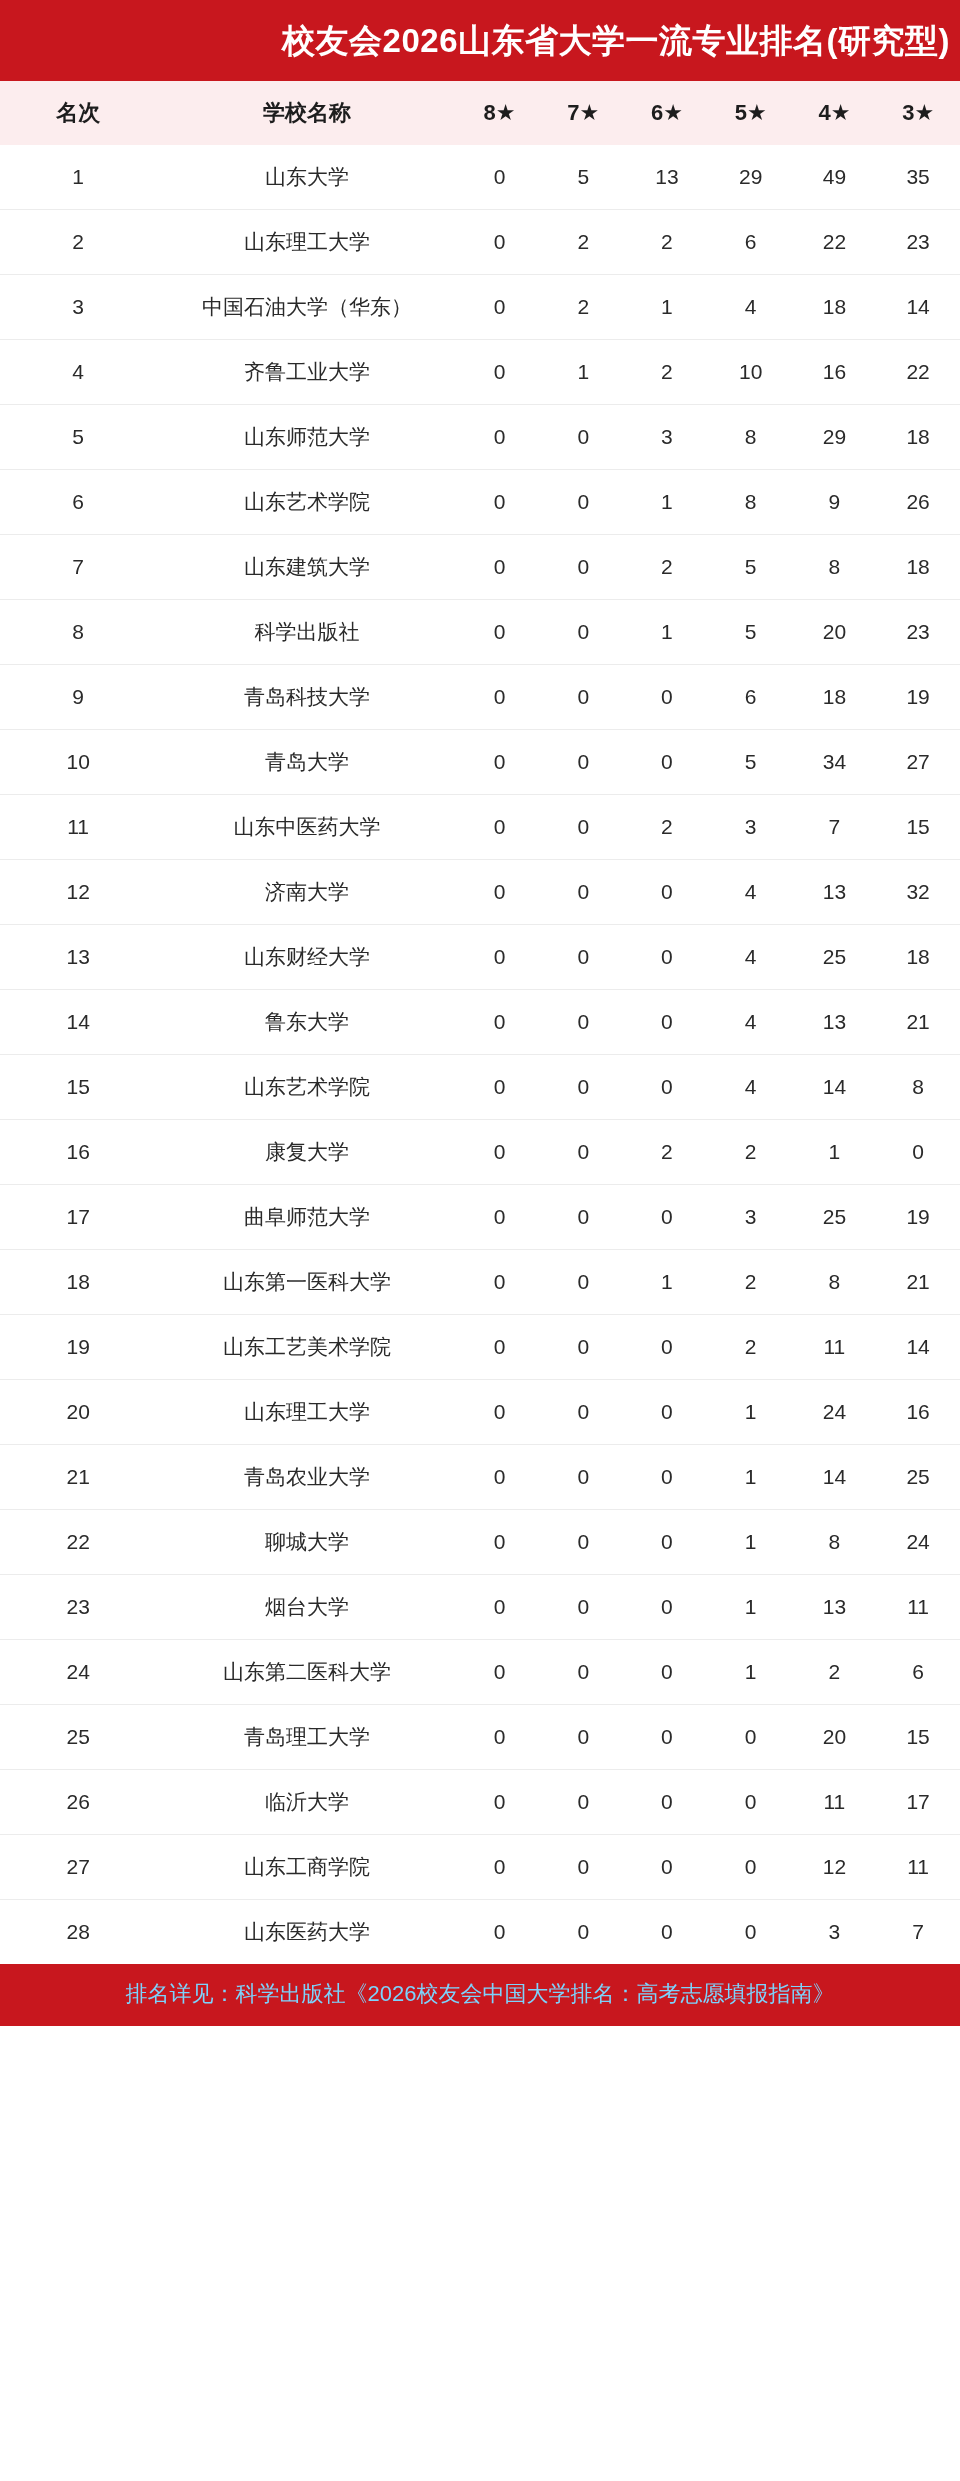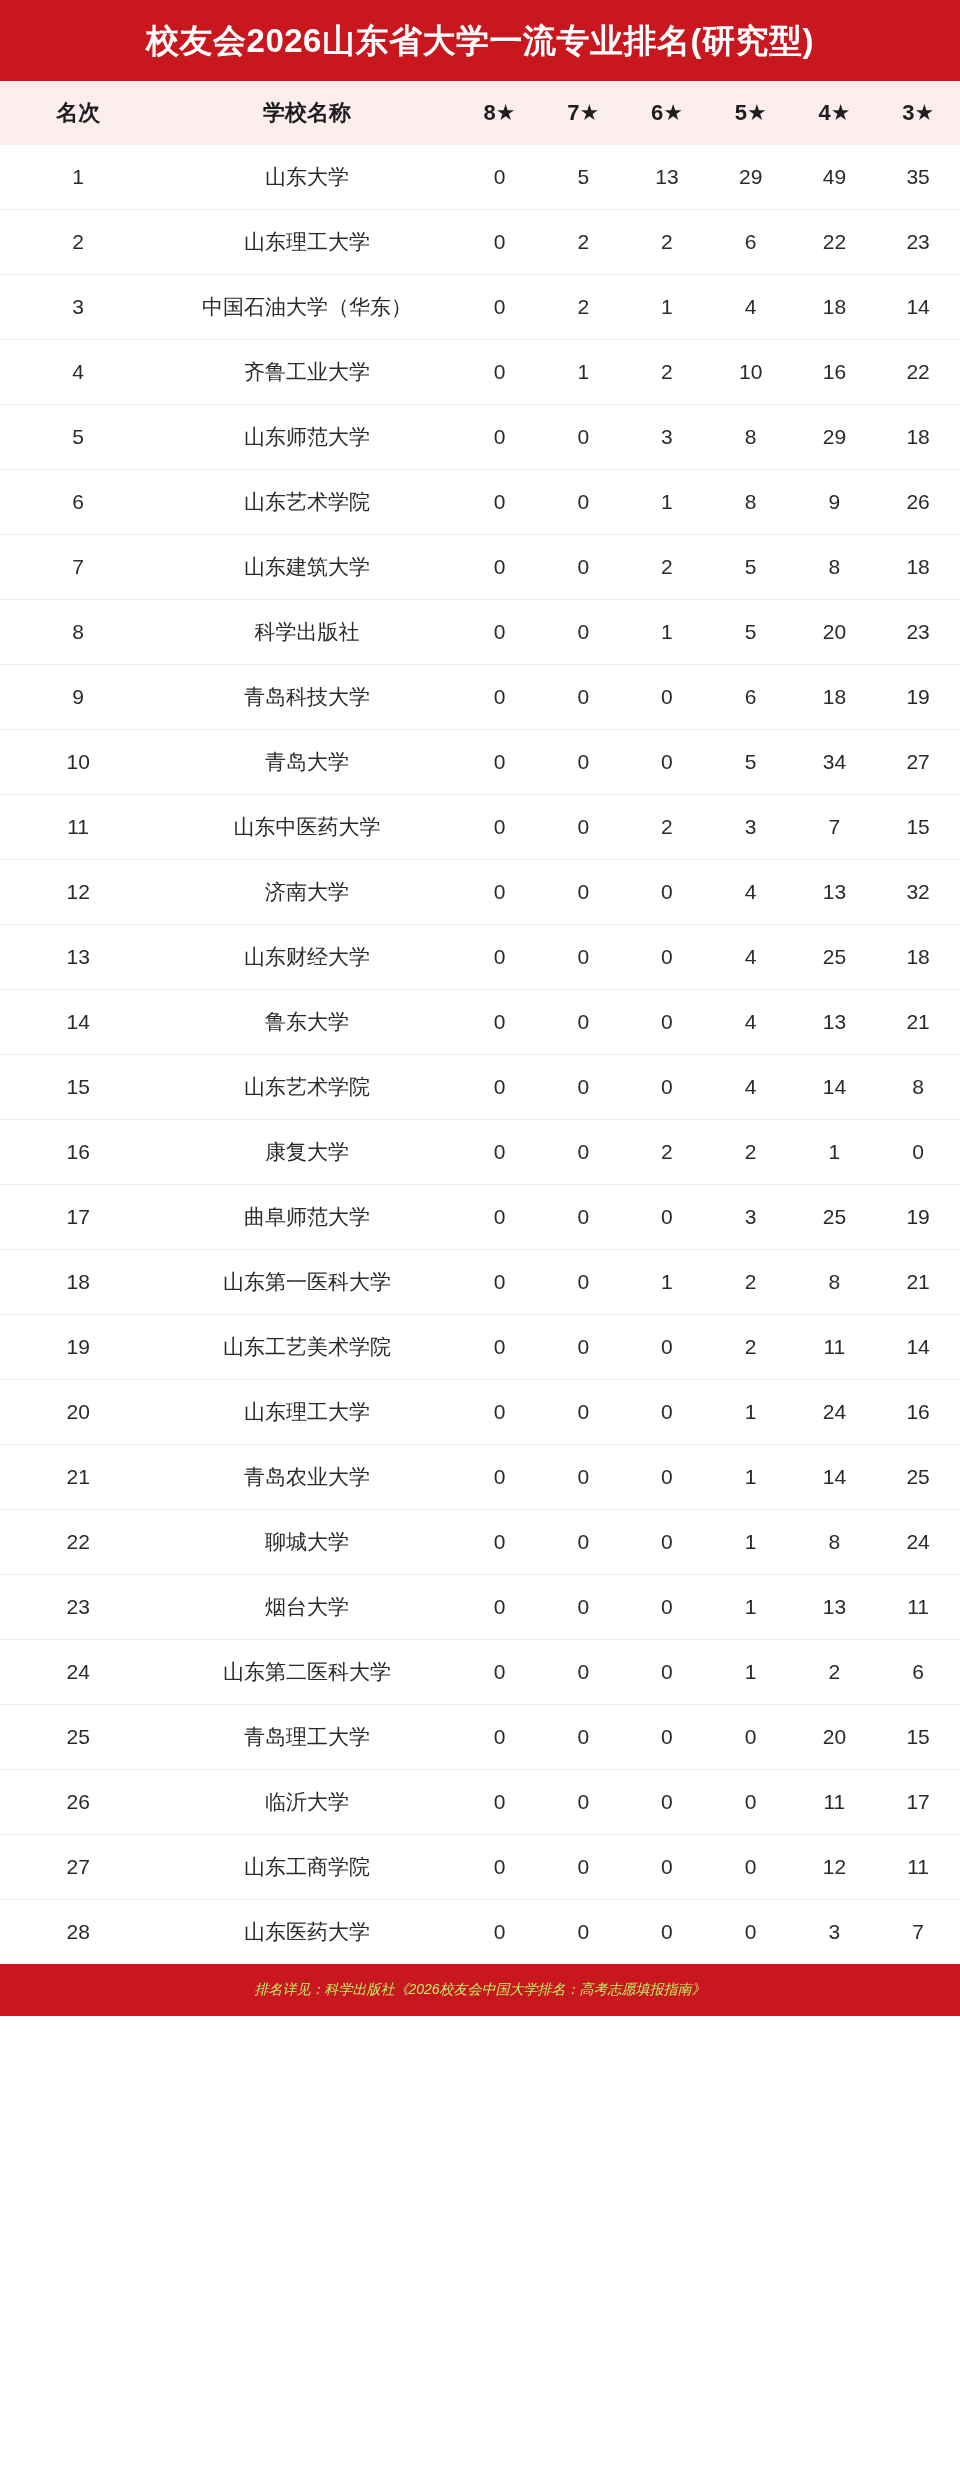--- a/index.html
+++ b/index.html
@@ -15,21 +15,21 @@
   }
   .page {
     width: 960px;
     background: #ffffff;
     display: flex;
     flex-direction: column;
   }
   .title-bar {
     background: #c8171e;
     color: #ffffff;
-    text-align: center;
+    text-align: right;
     padding: 23px 10px 22px 10px;
     font-size: 33px;
     font-weight: bold;
     letter-spacing: 0.5px;
     line-height: 1.1;
   }
   table.rank-table {
     width: 100%;
     border-collapse: collapse;
     table-layout: fixed;
@@ -56,26 +56,25 @@
     border-bottom: none;
   }
   .col-rank   { width: 140px; }
   .col-name   { width: 270px; }
   .col-star   { width: 75px; }
   td.cell-name {
     font-weight: normal;
   }
   .footer {
     background: #c8171e;
-    color: #bef264;
+    color: #7dd3fc;
     text-align: center;
-    font-size: 14px;
+    font-size: 22px;
     padding: 17px 10px 18px 10px;
     line-height: 1.2;
-    font-style: italic;
   }
 </style>
 </head>
 <body>
 
 <div class="page">
 
   <div class="title-bar">校友会2026山东省大学一流专业排名(研究型)</div>
 
   <table class="rank-table">

